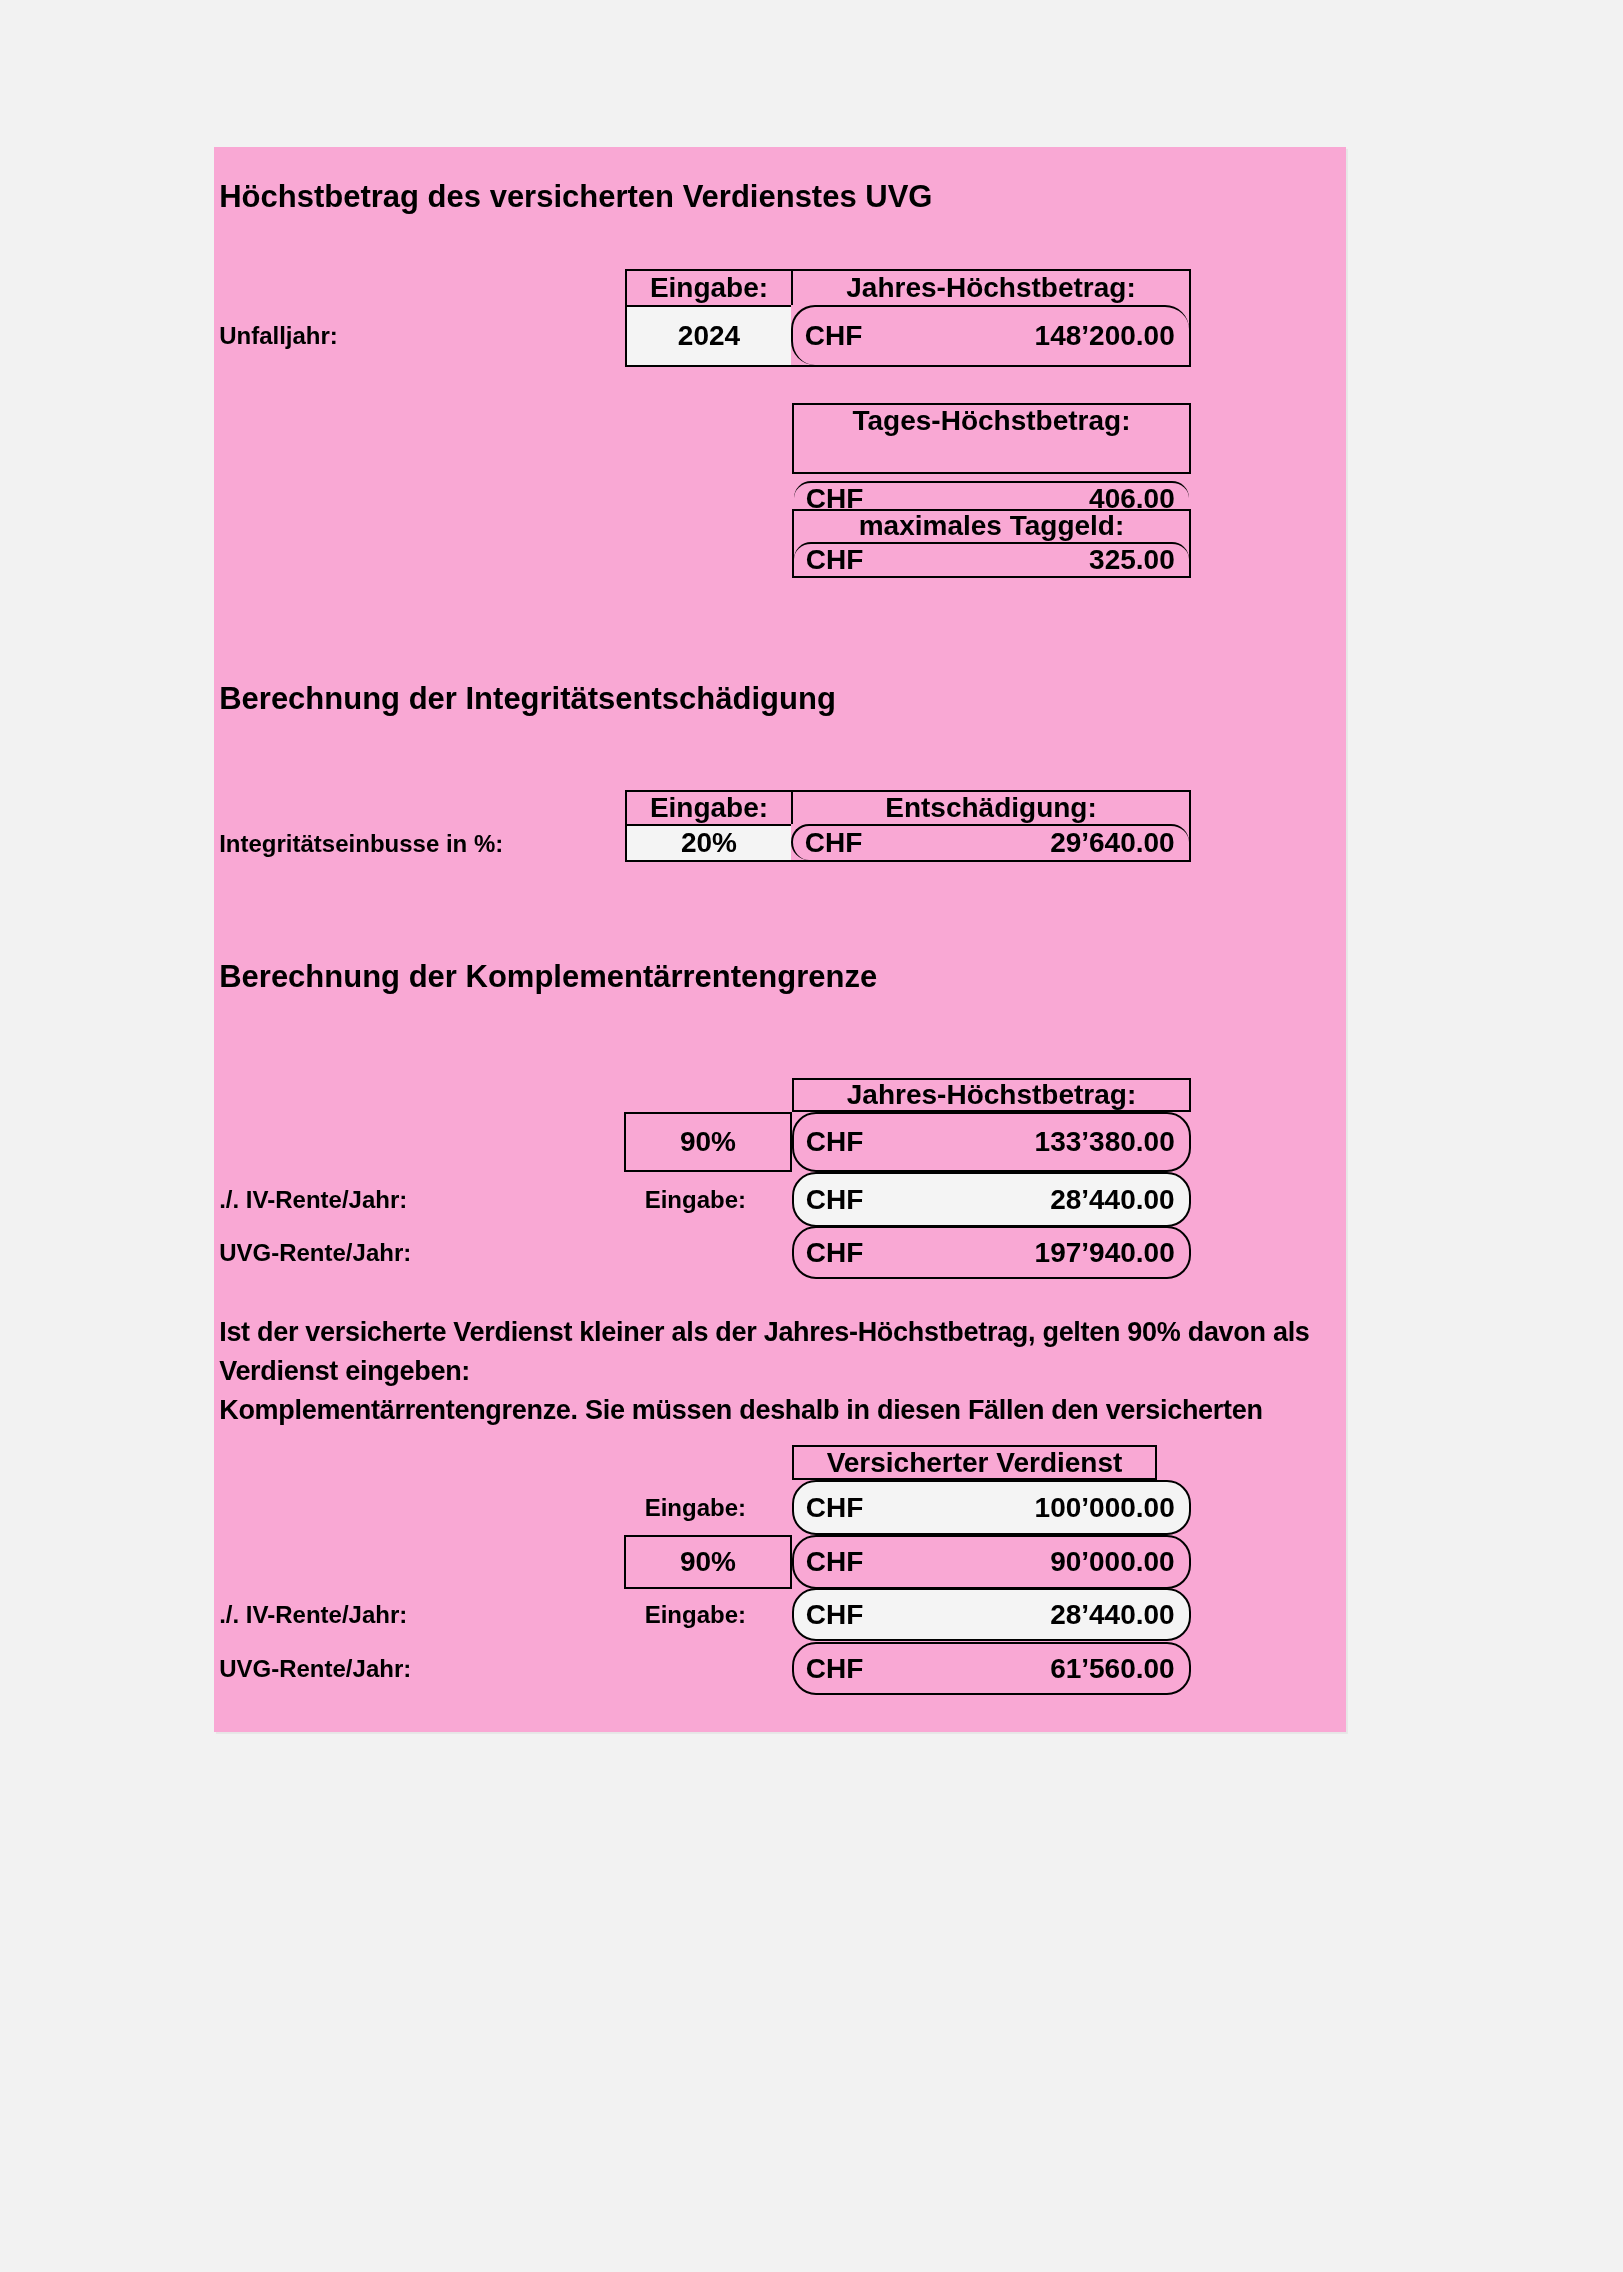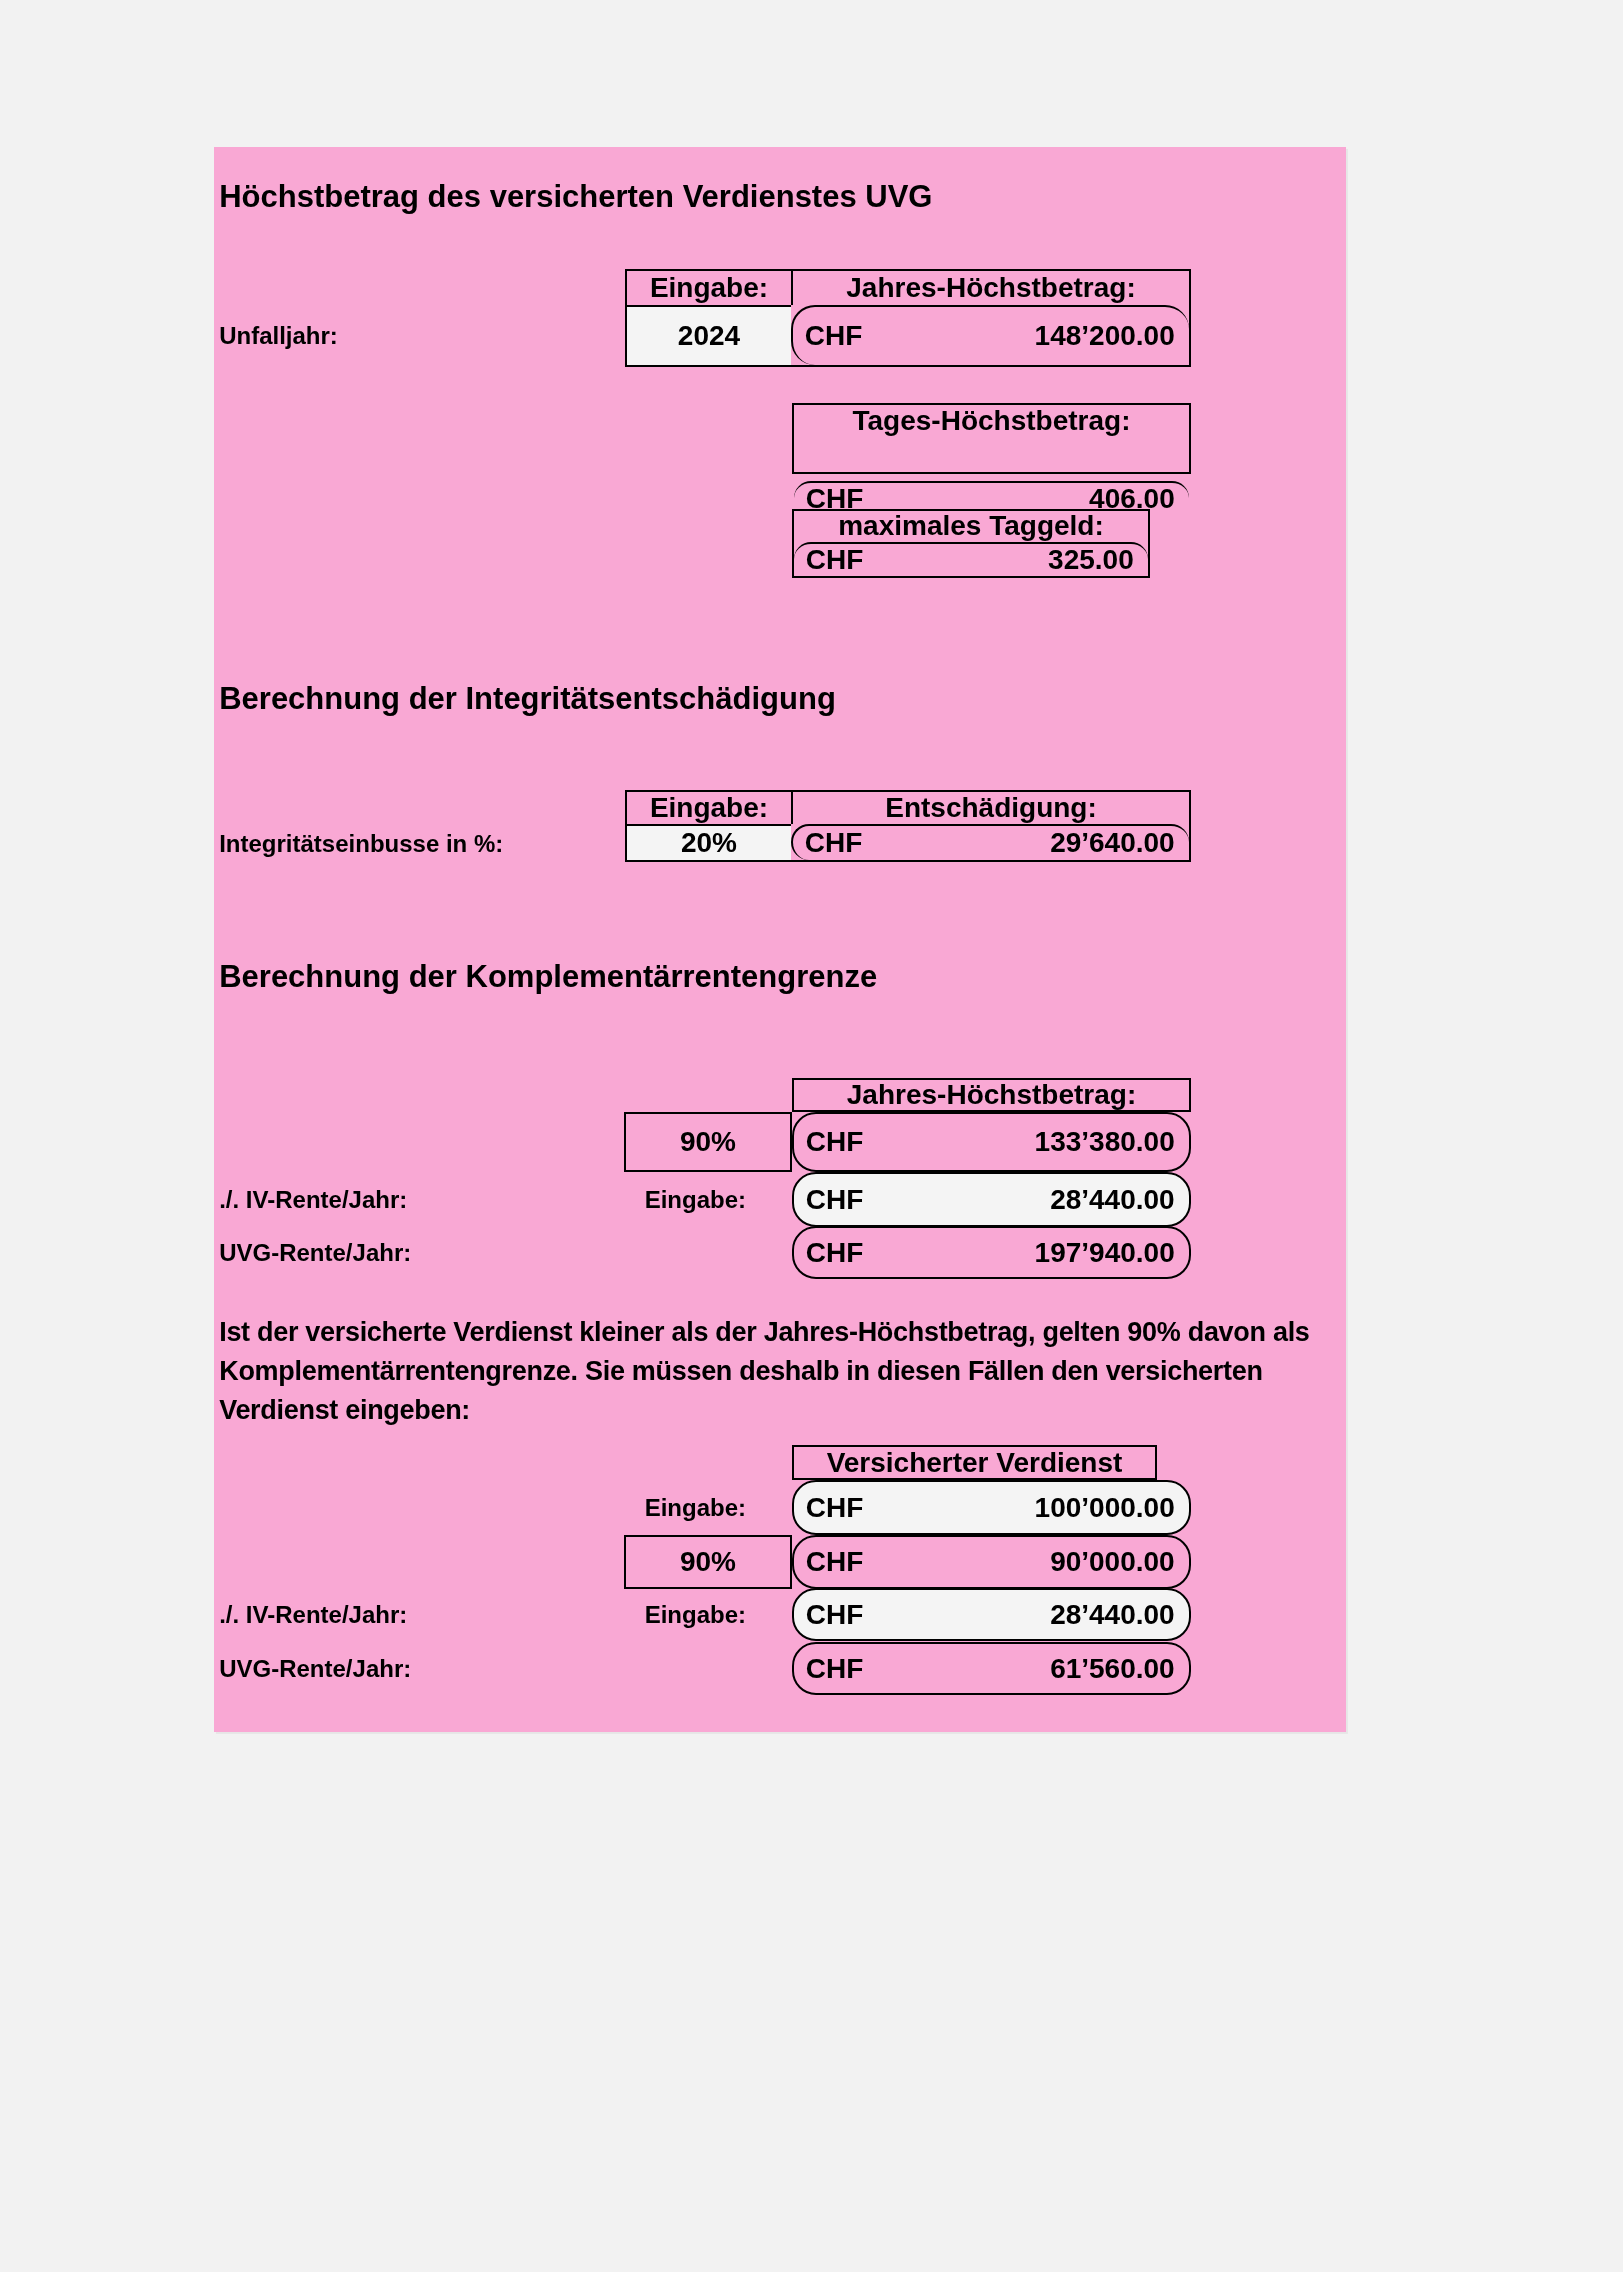--- a/index.html
+++ b/index.html
@@ -75,21 +75,21 @@
   <div class="abs lbl" style="left:5.2px; top:158px; line-height:62px;">Unfalljahr:</div>
 
   <div class="abs tbl" style="left:578px; top:256px; width:399px; height:71px; grid-template-columns:1fr; grid-template-rows:31px 1fr;gap:45px;">
     <div class="cell">Tages-Höchstbetrag:</div>
     <div class="money row2">
       <span>CHF</span>
       <span>406.00</span>
     </div>
   </div>
 
-  <div class="abs tbl" style="left:578px; top:362px; width:358px; height:69px; grid-template-columns:1fr; grid-template-rows:30.5px 1fr;">
+  <div class="abs tbl" style="left:578px; top:362px; width:399px; height:69px; grid-template-columns:1fr; grid-template-rows:30.5px 1fr;">
     <div class="cell">maximales Taggeld:</div>
     <div class="money row2">
       <span>CHF</span>
       <span>325.00</span>
     </div>
   </div>
 
   <div class="abs sec-title" style="left:5.2px; top:532px;">Berechnung der Integritätsentschädigung</div>
 
   <div class="abs tbl" style="left:411px; top:643px; width:566px; height:72px; grid-template-columns:164px 1fr; grid-template-rows:32px 1fr;">
@@ -122,22 +122,22 @@
   <div class="abs lbl lbl-r" style="left:351px; top:1025px; width:181px; line-height:55px;">Eingabe:</div>
 
   <div class="abs box money" style="left:578px; top:1079px; width:399px; height:53px;">
     <span>CHF</span>
     <span>197’940.00</span>
   </div>
   <div class="abs lbl" style="left:5.2px; top:1079px; line-height:53px;">UVG-Rente/Jahr:</div>
 
   <div class="abs" style="left:5.2px; top:1166px;">
     <div class="note-line">Ist der versicherte Verdienst kleiner als der Jahres-Höchstbetrag, gelten 90% davon als</div>
+    <div class="note-line">Verdienst eingeben:</div>
     <div class="note-line">Komplementärrentengrenze. Sie müssen deshalb in diesen Fällen den versicherten</div>
-    <div class="note-line">Verdienst eingeben:</div>
   </div>
 
   <div class="abs box box-center" style="left:578px; top:1298px; width:365px; height:35px;">Versicherter Verdienst</div>
 
   <div class="abs box money input-bg" style="left: 578px; top: 1333px; width: 399px; height: 55px; background: rgb(244, 244, 244);">
     <span>CHF</span>
     <span>100’000.00</span>
   </div>
   <div class="abs lbl lbl-r" style="left:351px; top:1333px; width:181px; line-height:55px;">Eingabe:</div>
 

